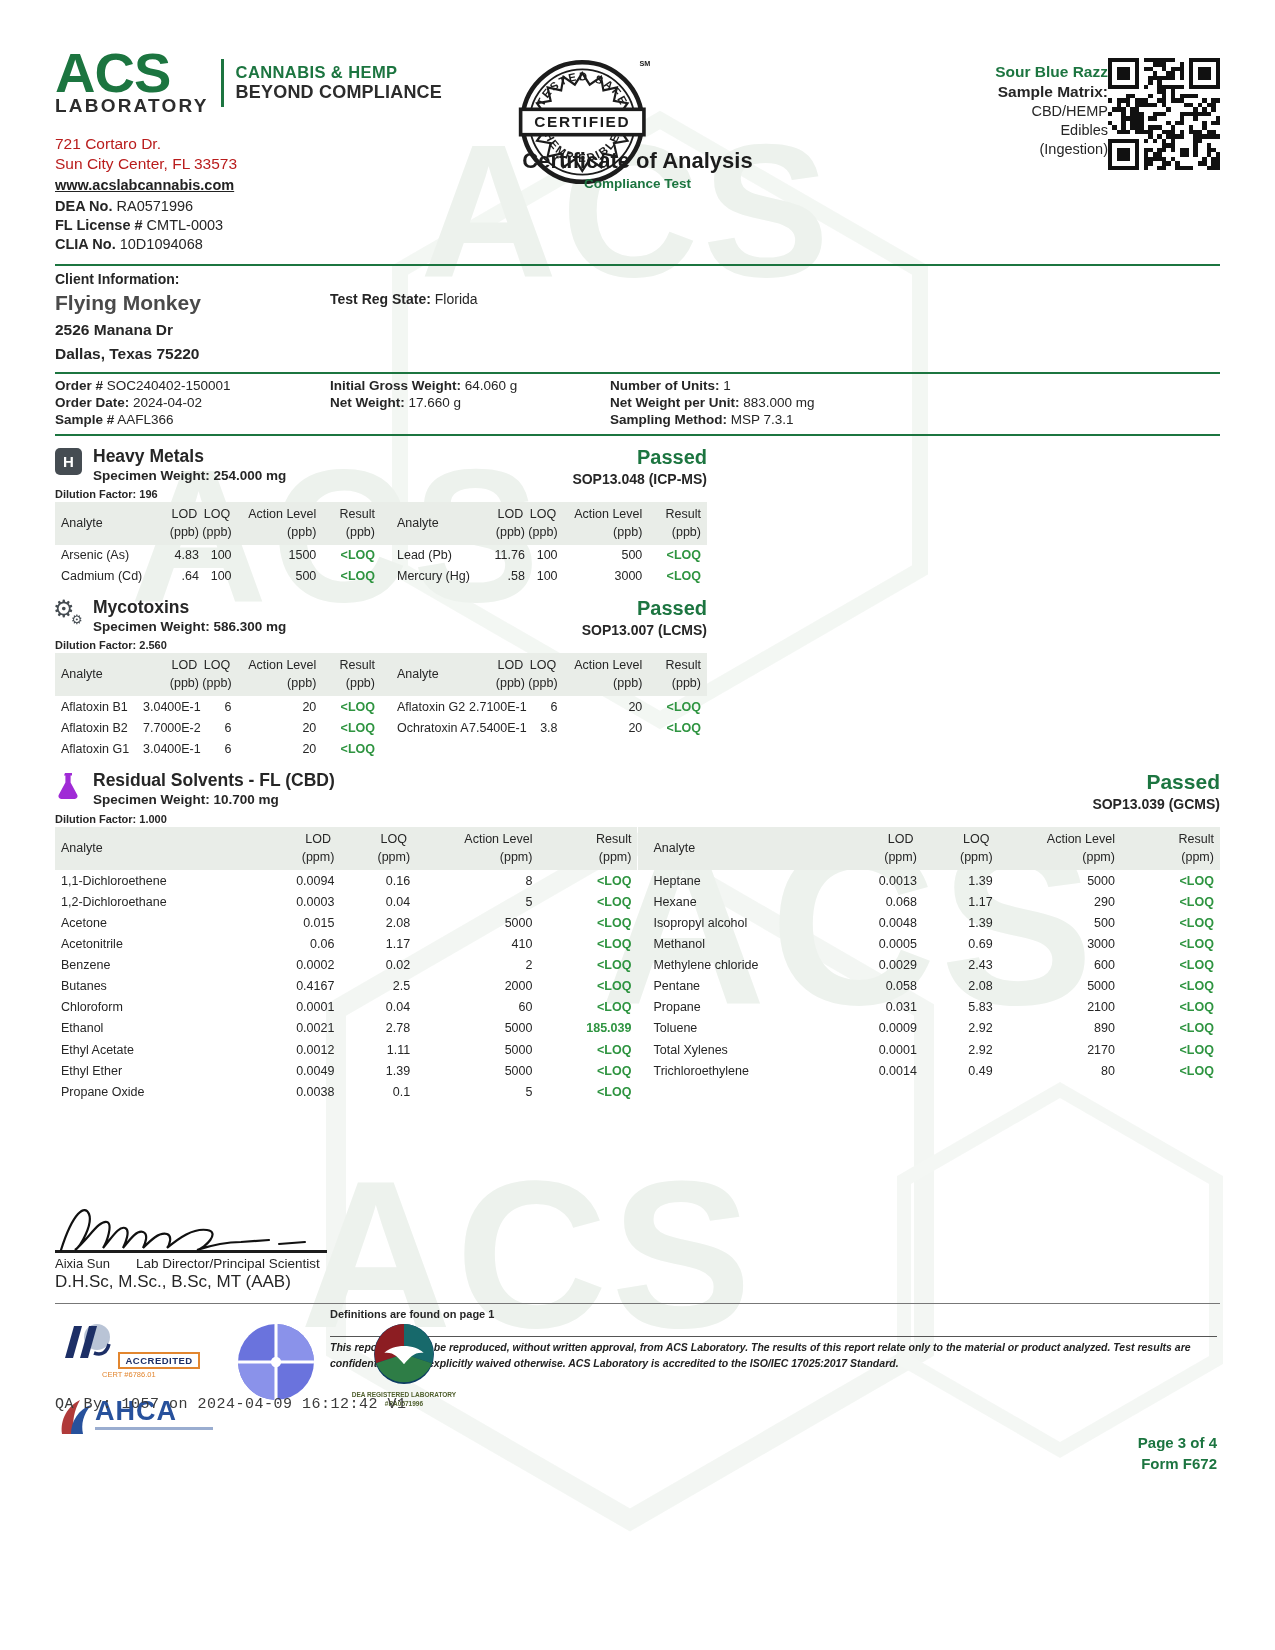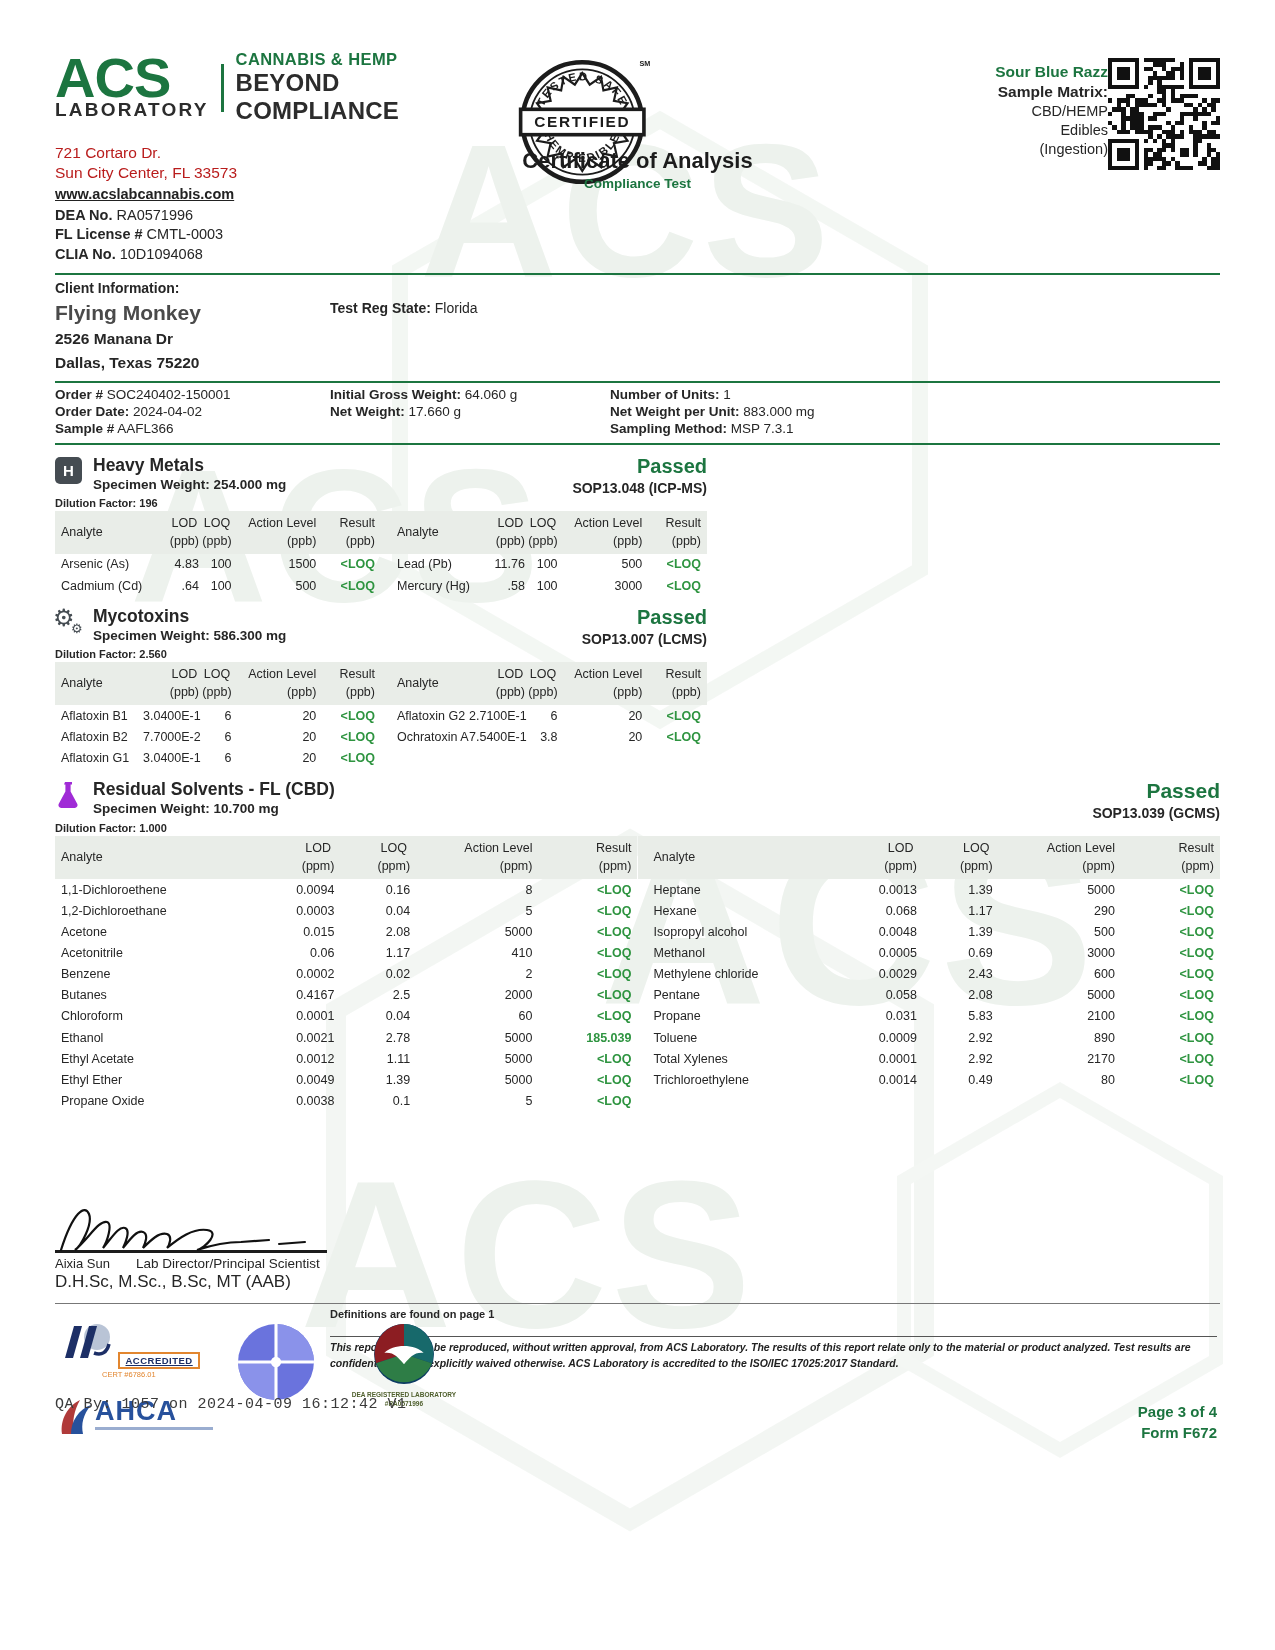--- a/index.html
+++ b/index.html
@@ -15,21 +15,21 @@
   
   .content{position:relative;z-index:1;padding:50px 55px 0;}
   .hdr{display:flex;align-items:flex-start;}
   .hdr-left{width:432px;flex:none;}
   .logo-row{display:flex;align-items:center;}
   .logo-stack{text-align:left;}
   .logo-acs{font-size:56px;font-weight:bold;color:var(--green);line-height:.82;letter-spacing:-1px;}
   .logo-lab{font-size:19px;font-weight:bold;color:#2c2c2c;letter-spacing:2.2px;line-height:1.05;}
   .logo-div{width:3px;height:48px;background:var(--green);margin:0 12px;flex:none;}
   .tag1{font-size:16.5px;font-weight:bold;color:var(--green);letter-spacing:.4px;}
-  .tag2{font-size:24px;font-weight:bold;color:#2c2c2c;letter-spacing:.2px;}
+  .tag2{font-size:18px;font-weight:bold;color:#2c2c2c;letter-spacing:.2px;}
   .addr{margin-top:18px;font-size:15.5px;font-weight:normal;line-height:1.32;color:#b91c1c;}
   .site{font-size:14.5px;font-weight:bold;text-decoration:underline;color:#222;line-height:1.5;}
   .idpairs .pair{font-size:14.5px;line-height:1.34;}
   .idpairs .pl{font-weight:bold;}
   .seal-wrap{flex:none;width:196px;display:flex;justify-content:center;margin-top:4px;}
   .seal{width:136px;height:136px;}
   .sealArc{font-size:12.5px;font-weight:bold;letter-spacing:2.2px;fill:#1c1c1c;}
   .sealBand{font-size:17px;font-weight:bold;letter-spacing:1.8px;fill:#1c1c1c;}
   .sealSm{font-size:8px;font-weight:bold;fill:#1c1c1c;}
   .hdr-right{margin-left:auto;display:flex;gap:0;align-items:flex-start;}
@@ -89,28 +89,28 @@
   .sig-names{display:flex;align-items:baseline;margin-top:3px;}
   .sig-name{font-size:13px;}
   .sig-role{font-size:13.5px;margin-left:26px;}
   .sig-cred{font-size:17px;margin-top:1px;}
   .foot-rule{position:absolute;left:55px;right:55px;top:1303px;border-top:1.5px solid #777;z-index:1;}
   .foot-text{position:absolute;left:330px;right:58px;top:1308px;z-index:1;}
   .defs-line{font-size:11px;font-weight:bold;border-bottom:1.5px solid #555;padding-bottom:16px;margin-bottom:3px;}
   .disclaimer{font-size:10.5px;font-weight:bold;font-style:italic;line-height:1.5;color:#222;}
   .badges-row{position:absolute;left:58px;top:1322px;display:flex;gap:36px;align-items:flex-start;z-index:1;}
   .badge{text-align:center;}
-  .acc-box{border:2px solid #e2862f;color:#1d2f66;font-weight:bold;font-size:9.5px;letter-spacing:.5px;padding:1px 5px;display:inline-block;margin-top:1px;text-decoration:underline;}
+  .acc-box{border:2px solid #e2862f;color:#1d2f66;font-weight:bold;font-size:9.5px;letter-spacing:.5px;padding:1px 5px;display:inline-block;margin-top:1px;}
   .acc-cert{color:#e2862f;font-size:7.5px;margin-top:1px;}
   .dea-cap{font-size:6.5px;font-weight:bold;color:#50602e;line-height:1.35;margin-top:1px;}
   .badge-ahca{position:absolute;left:58px;top:1398px;display:flex;align-items:flex-start;gap:3px;z-index:1;}
   .ahca-word{color:#27519c;font-weight:bold;font-size:27px;letter-spacing:1px;line-height:1;}
   .ahca-sub{height:3px;background:#9aadd0;margin-top:2px;}
   .qa-line{position:absolute;left:55px;top:1396px;font-family:"Liberation Mono",monospace;font-size:15px;color:#3a3a3a;letter-spacing:.5px;z-index:1;}
-  .page-info{position:absolute;right:58px;top:1401px;text-align:right;font-size:15px;font-weight:bold;color:var(--green);line-height:1.4;z-index:1;}
+  .page-info{position:absolute;right:58px;top:1432px;text-align:right;font-size:15px;font-weight:bold;color:var(--green);line-height:1.4;z-index:1;}
 </style>
 </head>
 <body>
 
 <div class="page">
 
   <div class="wm">
     <svg width="1275" height="1650" style="position:absolute;inset:0;opacity:.55">
       <polygon points="660,120 920,270 920,570 660,720 400,570 400,270" fill="none" stroke="#ebf1eb" stroke-width="16"></polygon>
       <polygon points="630,840 924,1010 924,1350 630,1520 336,1350 336,1010" fill="none" stroke="#eaf0ea" stroke-width="20"></polygon>

